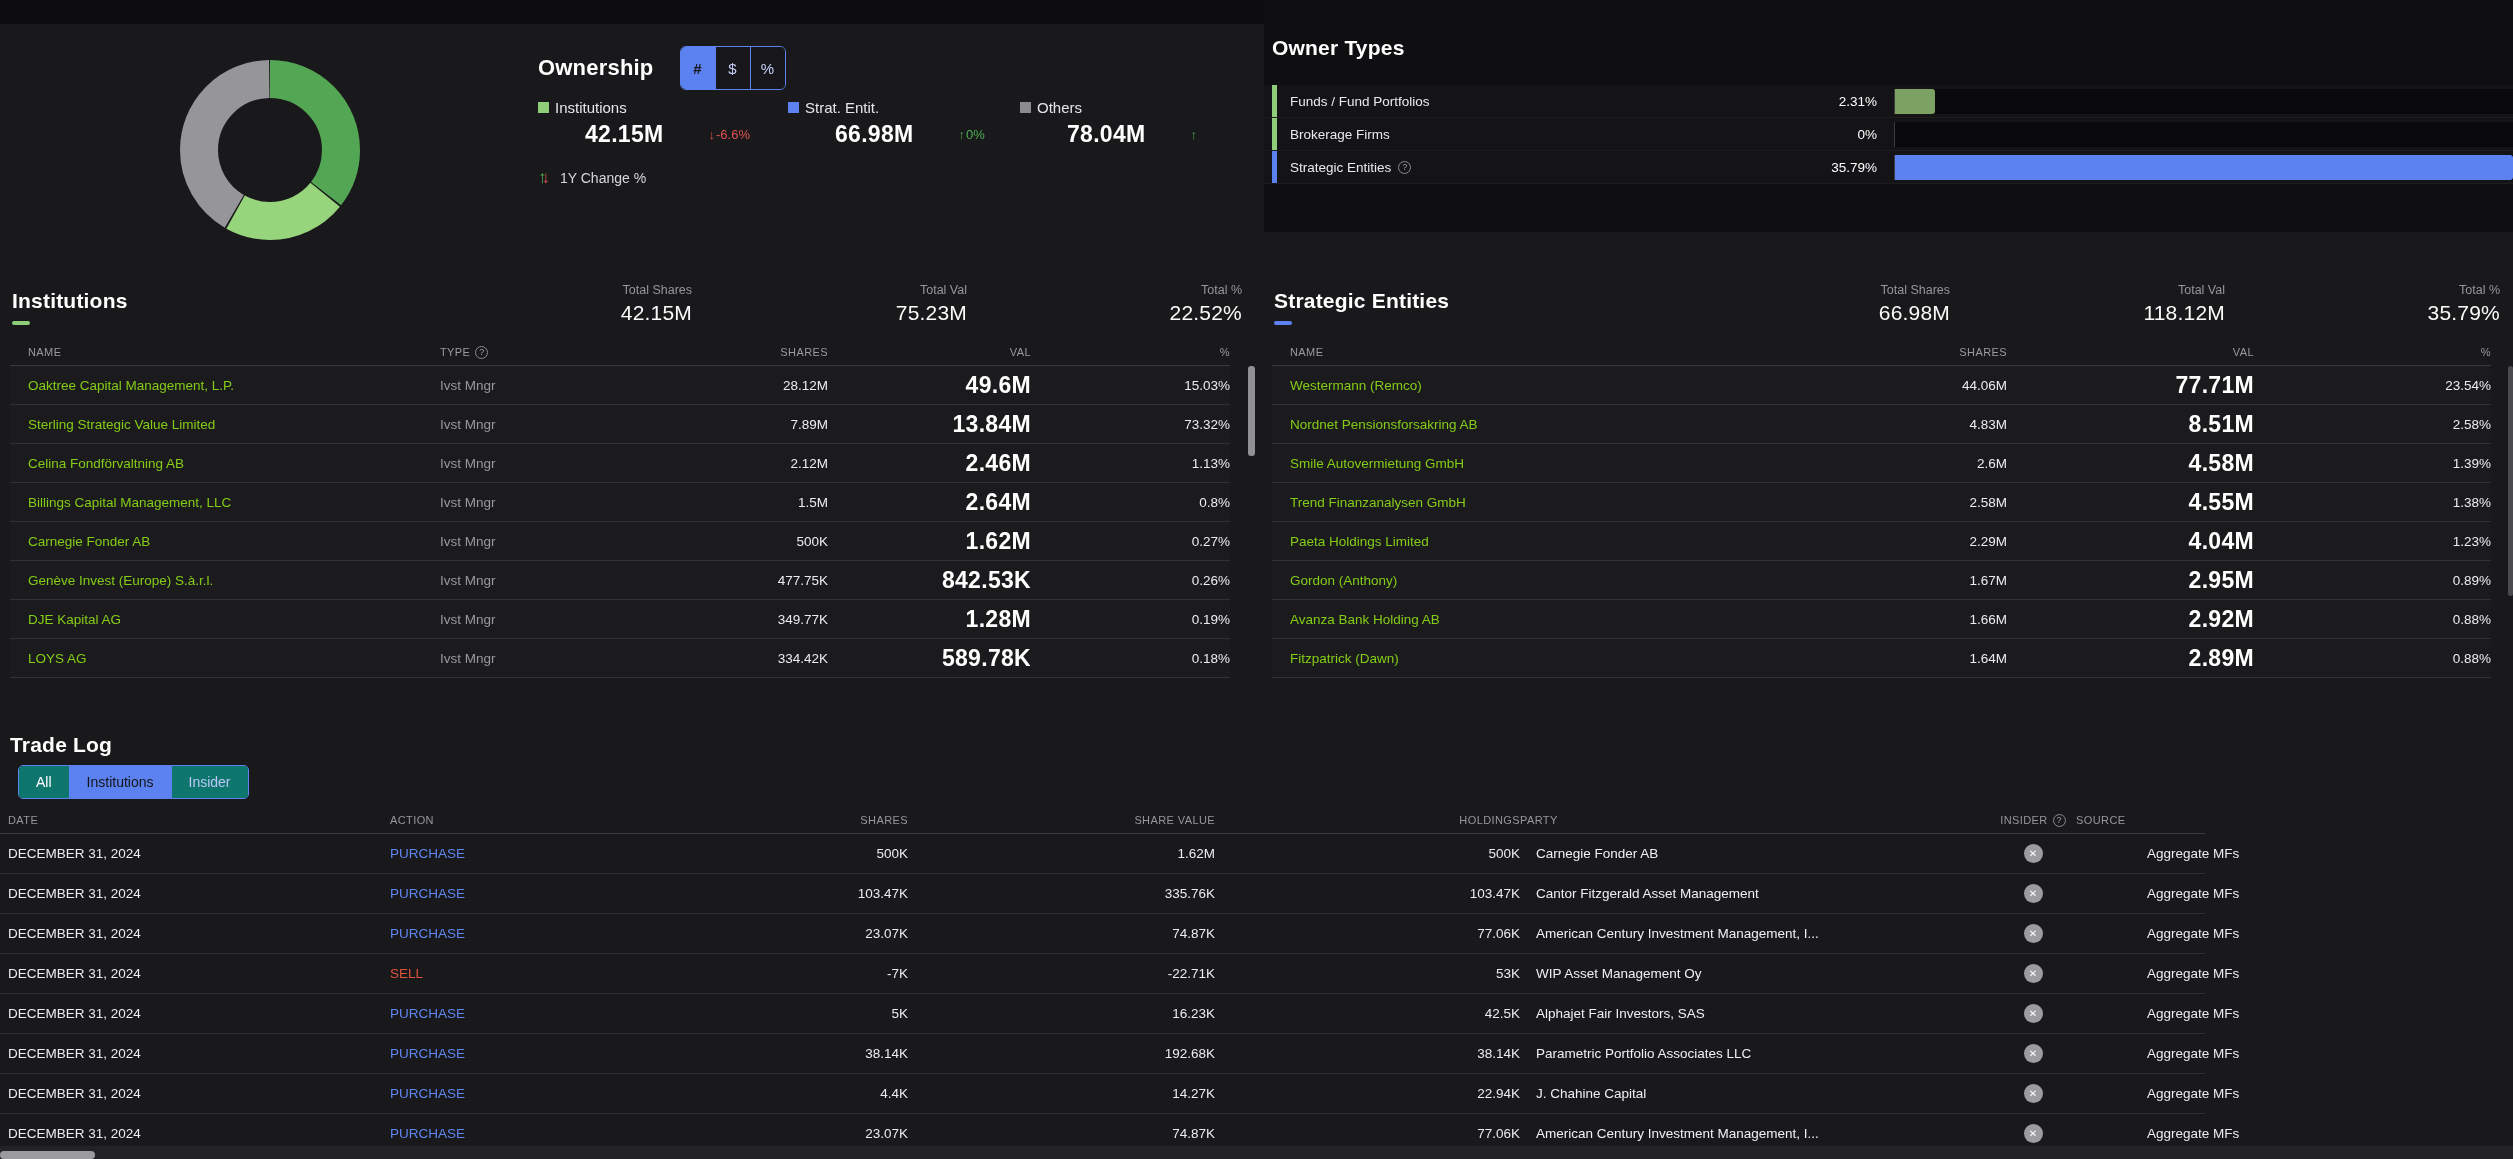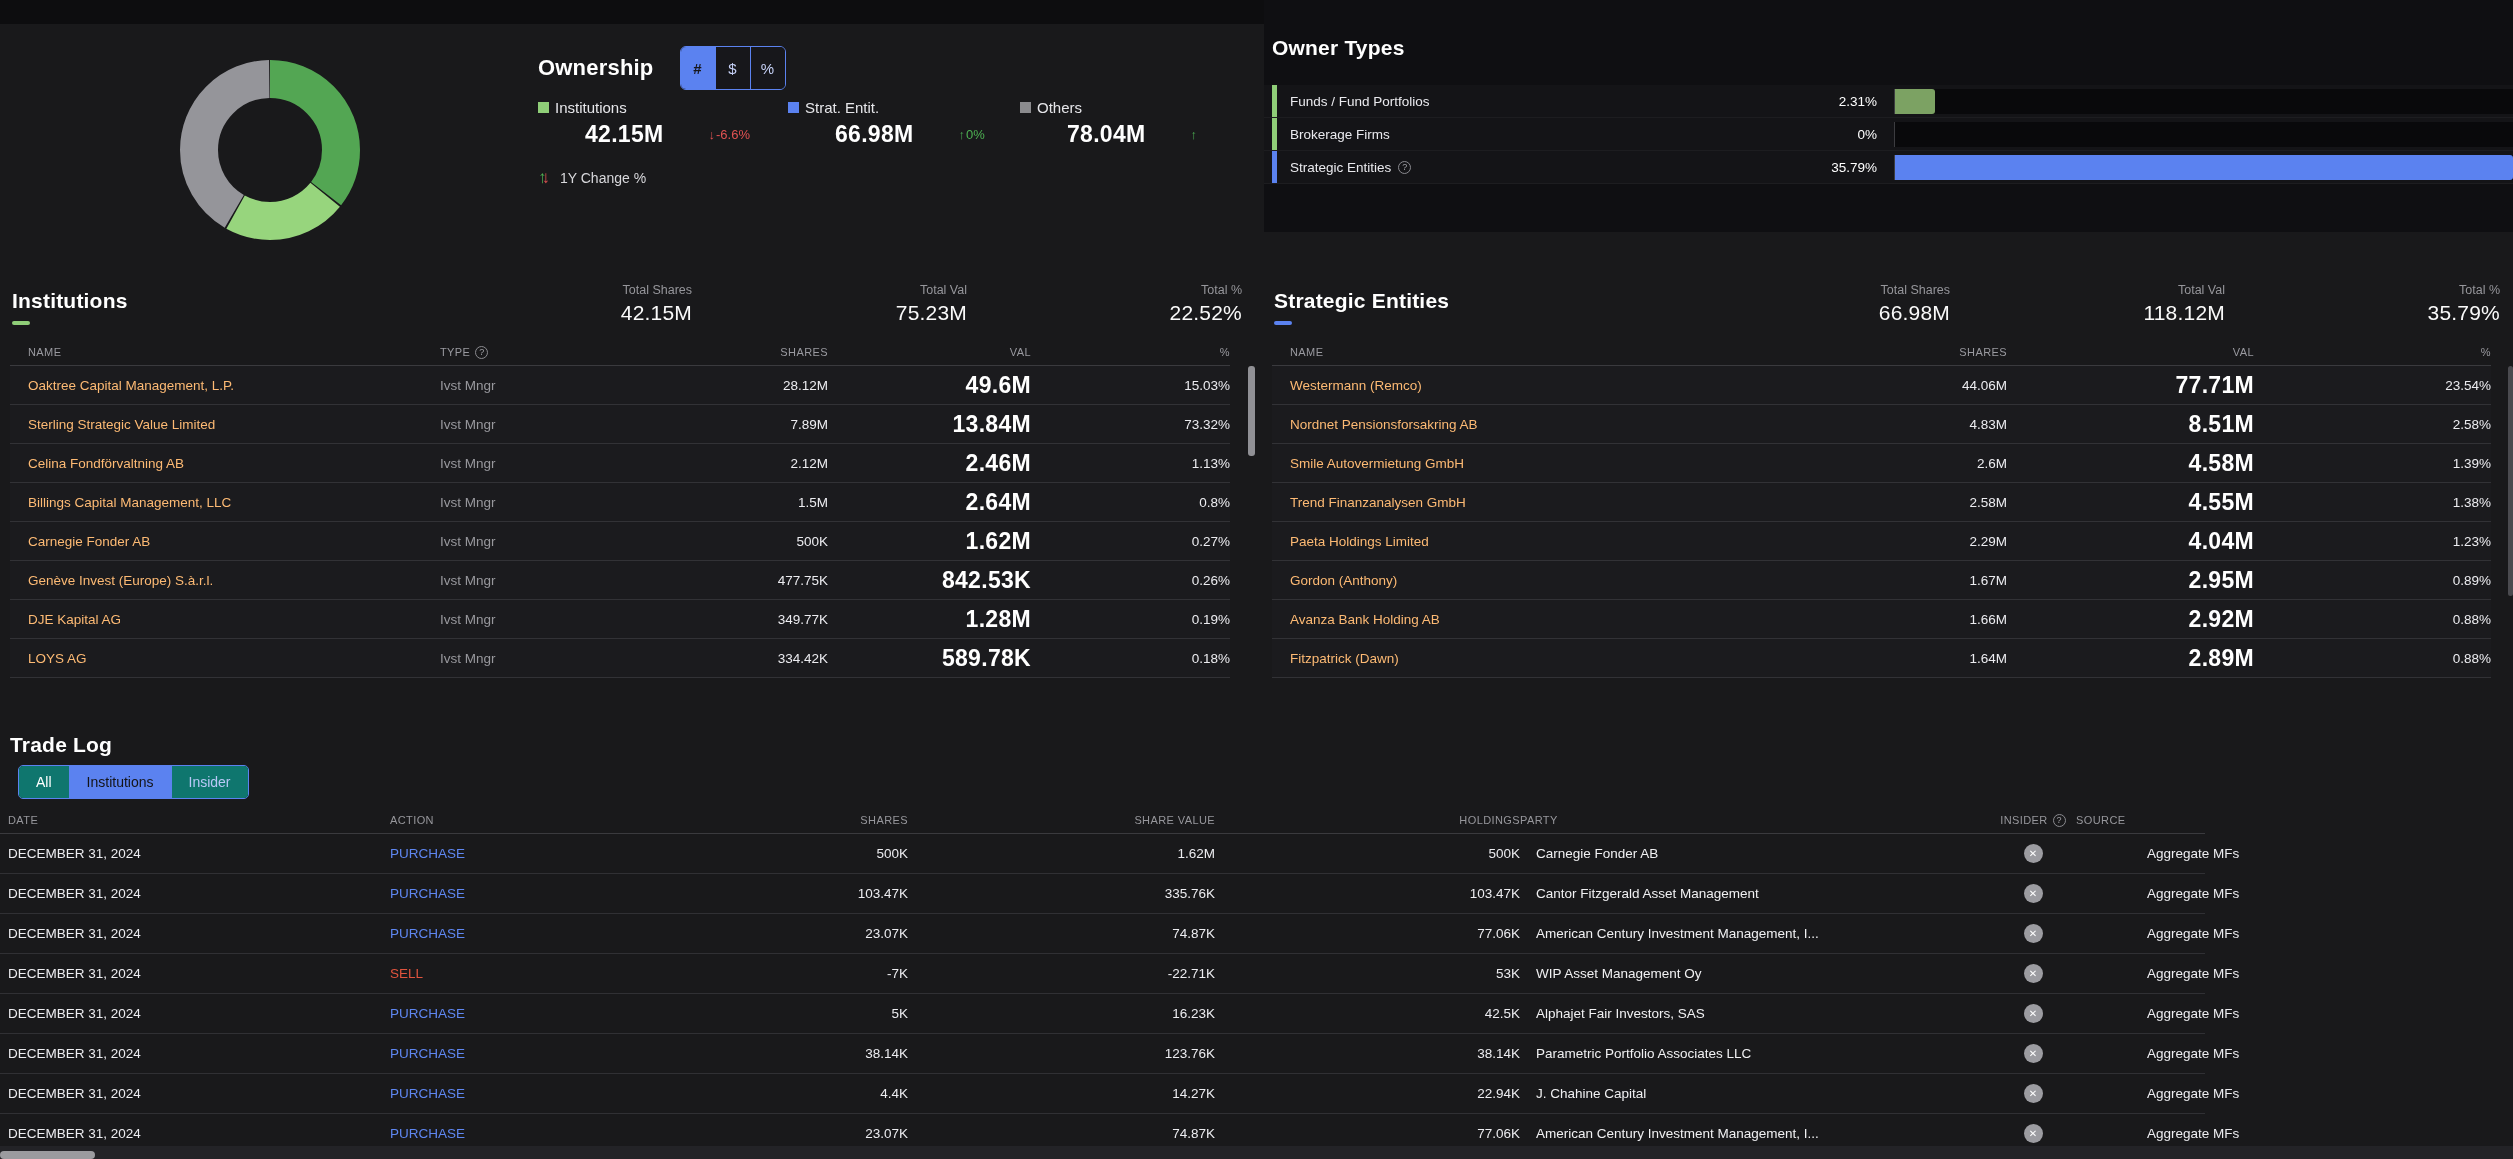--- a/index.html
+++ b/index.html
@@ -68,21 +68,21 @@
   .stat .sv{font-size:21px;color:#fafafa;margin-top:4px;letter-spacing:.2px;}
   .h-table{margin-top:14px;position:relative;}
   .grid-head,.grid-row{display:grid;align-items:center;padding-left:18px;box-sizing:content-box;}
   .inst .grid-head,.inst .grid-row{grid-template-columns:412px 130px 258px 203px 199px;width:1202px;}
   .strat .grid-head,.strat .grid-row{grid-template-columns:542px 175px 247px 237px;width:1201px;}
   .grid-head{height:26px;border-bottom:1px solid #3a3a3e;font-size:11px;color:#9a9aa0;letter-spacing:.4px;}
   .grid-head .hc{display:flex;align-items:center;gap:5px;}
   .grid-head .hc.r{justify-content:flex-end;}
   .grid-row{height:38px;border-bottom:1px solid #323236;font-size:13.5px;background:#1b1b1e;cursor:pointer;}
   .grid-row .hc.r{text-align:right;}
-  .grid-row .name{color:#fdba74;}
+  .grid-row .name{color:#84cc16;}
   .grid-row .type{color:#98989d;}
   .vthumb{position:absolute;border-radius:3px;}
   .inst .vthumb{left:1238px;top:27px;width:7px;height:90px;background:#909095;}
   .strat .vthumb{left:1236px;top:27px;width:5px;height:230px;background:#4a4a4f;}
 
   
   .tradelog{position:absolute;left:0;top:728px;width:2205px;}
   .tradelog h2{margin:5px 0 0 10px;}
   .tabs{margin:8px 0 0 18px;display:inline-flex;border:1px solid #5b82f0;border-radius:5px;overflow:hidden;height:34px;box-sizing:border-box;}
   .tab{padding:0 17px;display:flex;align-items:center;font-size:14px;color:#b9c8f7;
@@ -497,21 +497,21 @@
         <span class="hc party">Alphajet Fair Investors, SAS</span>
         <span class="hc insider">
           <span class="xicon">✕</span>
         </span>
         <span class="hc source">Aggregate MFs</span>
       </div>
       <div class="trade-row">
         <span class="hc l date">DECEMBER 31, 2024</span>
         <span class="hc l action purchase">PURCHASE</span>
         <span class="hc r">38.14K</span>
-        <span class="hc r">123.76K</span>
+        <span class="hc r">192.68K</span>
         <span class="hc r">38.14K</span>
         <span class="hc party">Parametric Portfolio Associates LLC</span>
         <span class="hc insider">
           <span class="xicon">✕</span>
         </span>
         <span class="hc source">Aggregate MFs</span>
       </div>
       <div class="trade-row">
         <span class="hc l date">DECEMBER 31, 2024</span>
         <span class="hc l action purchase">PURCHASE</span>

